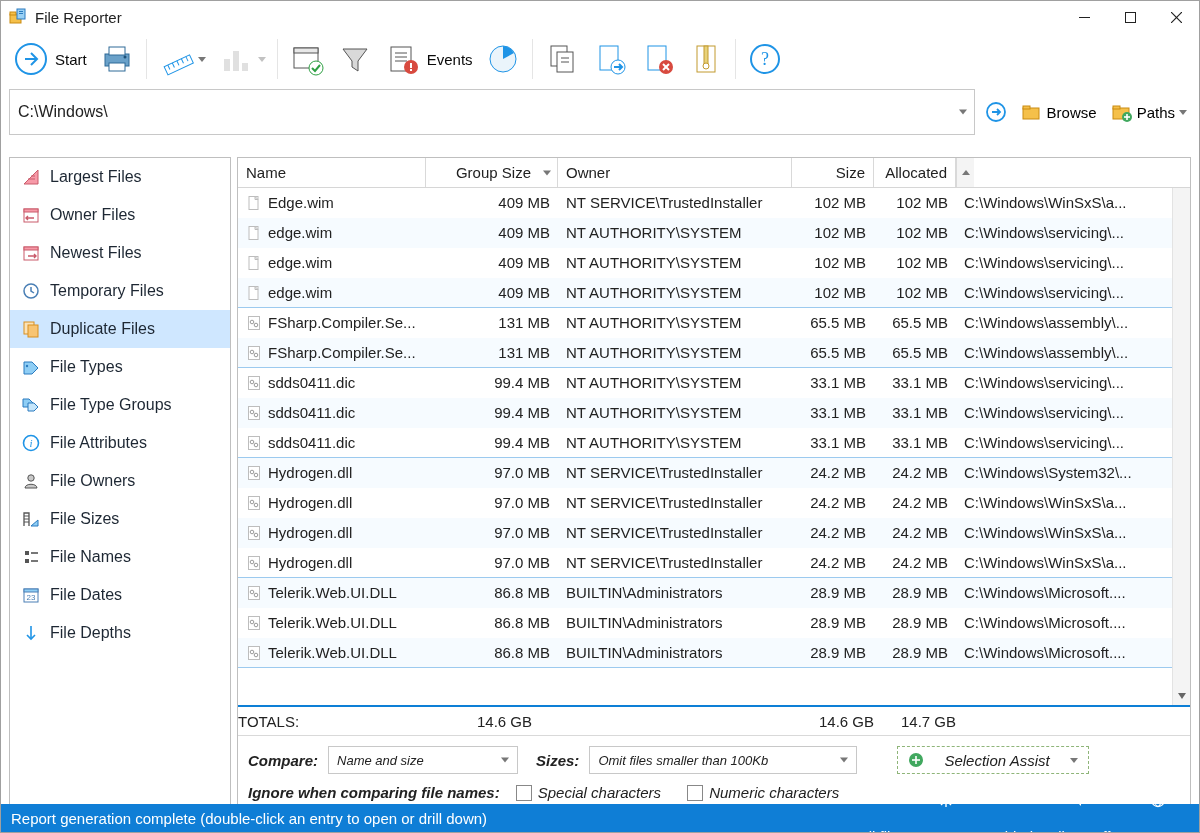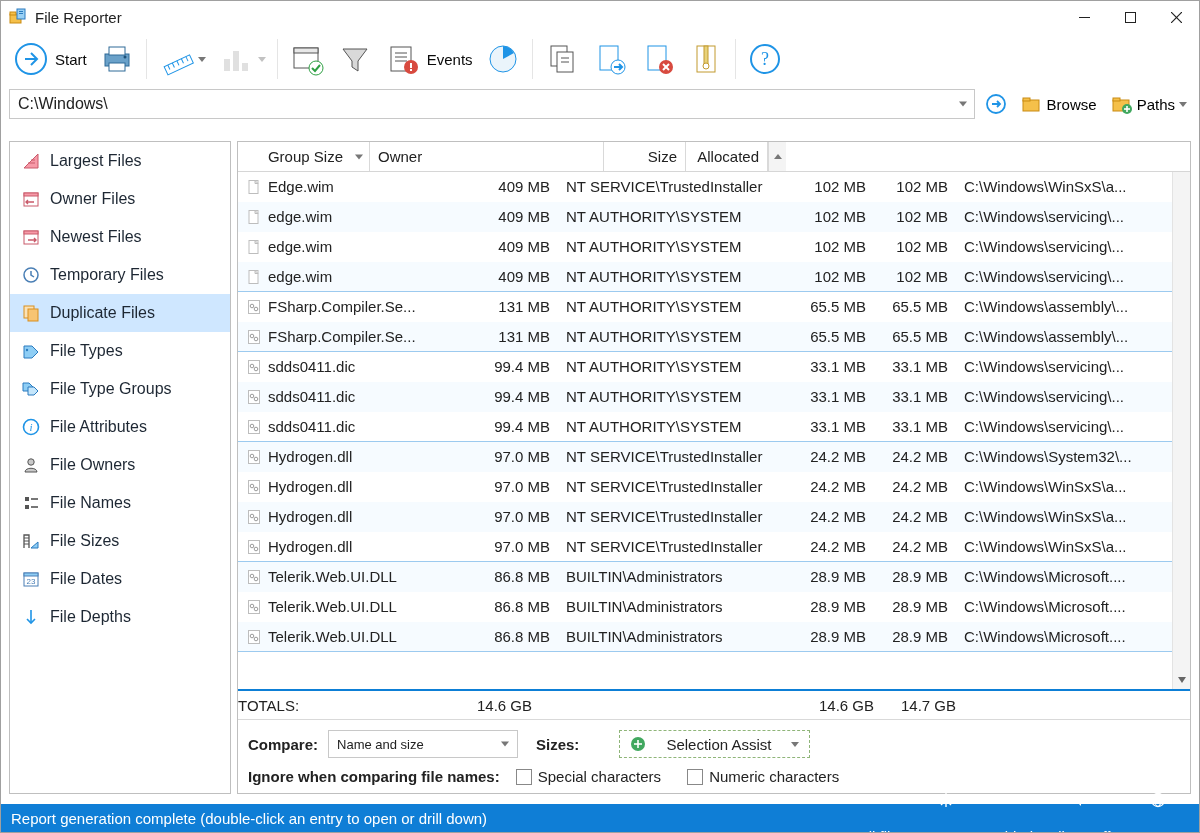--- a/index.html
+++ b/index.html
@@ -64,21 +64,21 @@
     border-top: 5px solid #777;
   }
   
   .pathbar {
     display: flex; align-items: center;
     gap: 6px;
     padding: 4px 8px 6px 8px;
   }
   .path-input {
     flex: 1;
-    height: 30px;
+    height: 46px;
     border: 1px solid var(--border);
     padding: 2px 28px 2px 8px;
     font-size: 16px;
     color: #222;
     background: #fff;
     position: relative;
   }
   .path-wrap { position: relative; flex:1; display:flex; }
   .path-caret {
     position: absolute; right: 8px; top: 50%; transform: translateY(-50%);
@@ -160,20 +160,21 @@
   .scroll-v .arrow { height:18px; width:100%; display:flex; align-items:center; justify-content:center; }
   .scroll-v .thumb { width:14px; flex:0 0 120px; background:#cfcfcf; border-radius:2px; margin:2px; position:absolute; top:18px; left:2px; }
   .scroll-v .arrow .caret { border-top:0; border-bottom:6px solid #666; }
   .scroll-v .arrow.down .caret { border-bottom:0; border-top:6px solid #666; }
   
   .controls {
     border-top: 1px solid #d9d9d9;
     padding: 10px 10px 8px 10px;
     display:flex; flex-direction:column; gap:10px;
     font-size: 15px;
+    font-style: italic;
   }
   .controls .row1 { display:flex; align-items:center; gap:10px; }
   .controls .lab { font-weight:600; }
   .dd {
     height:28px; border:1px solid var(--border); background:#fff;
     display:flex; align-items:center; padding:0 26px 0 8px; position:relative;
     font-size:13px;
   }
   .dd .caret { position:absolute; right:8px; top:50%; transform:translateY(-50%); }
   .sel-assist {
@@ -431,57 +432,60 @@
       </div>
       <div class="side-item">
         <span class="sic"><svg viewBox="0 0 18 18">
             <circle cx="9" cy="6" r="3.2" fill="#c9c9c9" stroke="#555"></circle>
             <path d="M3 16 C3 11 15 11 15 16 Z" fill="#c9c9c9" stroke="#555"></path>
           </svg></span>
         <span>File Owners</span>
       </div>
       <div class="side-item">
         <span class="sic"><svg viewBox="0 0 18 18">
-            <rect x="3" y="3" width="4" height="4" fill="#555"></rect>
-            <rect x="3" y="11" width="4" height="4" fill="#555"></rect>
-            <line x1="9" y1="5" x2="16" y2="5" stroke="#555" stroke-width="1.6"></line>
-            <line x1="9" y1="13" x2="16" y2="13" stroke="#555" stroke-width="1.6"></line>
-          </svg></span>
-        <span>File Names</span>
-      </div>
-      <div class="side-item">
-        <span class="sic"><svg viewBox="0 0 18 18">
             <path d="M2 16 L2 3 L7 3 L7 16" fill="none" stroke="#555" stroke-width="1.3"></path>
             <line x1="2" y1="6" x2="7" y2="6" stroke="#555"></line>
             <line x1="2" y1="9" x2="7" y2="9" stroke="#555"></line>
             <line x1="2" y1="12" x2="7" y2="12" stroke="#555"></line>
             <path d="M9 16 L16 16 L16 10 Z" fill="#8fcef5" stroke="#2a7bbf"></path>
           </svg></span>
         <span>File Sizes</span>
       </div>
       <div class="side-item">
         <span class="sic"><svg viewBox="0 0 18 18">
+            <rect x="3" y="3" width="4" height="4" fill="#555"></rect>
+            <rect x="3" y="11" width="4" height="4" fill="#555"></rect>
+            <line x1="9" y1="5" x2="16" y2="5" stroke="#555" stroke-width="1.6"></line>
+            <line x1="9" y1="13" x2="16" y2="13" stroke="#555" stroke-width="1.6"></line>
+          </svg></span>
+        <span>File Names</span>
+      </div>
+      <div class="side-item">
+        <span class="sic"><svg viewBox="0 0 18 18">
             <rect x="2" y="3" width="14" height="13" fill="#fff" stroke="#4a7fb5"></rect>
             <rect x="2" y="3" width="14" height="3" fill="#8fcef5" stroke="#4a7fb5"></rect>
             <text x="9" y="14" text-anchor="middle" font-size="8" fill="#4a7fb5">23</text>
           </svg></span>
         <span>File Dates</span>
       </div>
       <div class="side-item">
         <span class="sic"><svg viewBox="0 0 18 18">
             <line x1="9" y1="2" x2="9" y2="14" stroke="#1f94e6" stroke-width="1.6"></line>
             <path d="M5 11 L9 15 L13 11" fill="none" stroke="#1f94e6" stroke-width="1.6"></path>
           </svg></span>
         <span>File Depths</span>
       </div>
     </div>
 
   <div class="content">
 
     <div class="grid-head">
+      <div class="col c-name">
+          <span>Name</span>
+        </div>
       <div class="col c-group">
           <span>Group Size</span>
           <span class="sort-caret caret"></span>
         </div>
       <div class="col c-owner">
           <span>Owner</span>
         </div>
       <div class="col c-size">
           <span>Size</span>
         </div>
@@ -768,20 +772,24 @@
     </div>
 
     <div class="controls">
       <div class="row1">
         <span class="lab">Compare:</span>
         <div class="dd" style="width:190px">
           <span>Name and size</span>
             <span class="caret"></span>
         </div>
         <span class="lab" style="margin-left:8px">Sizes:</span>
+        <div class="dd" style="width:268px">
+          <span>Omit files smaller than 100Kb</span>
+            <span class="caret"></span>
+        </div>
         <div style="flex:0 0 20px"></div>
         <div class="sel-assist">
           <svg width="16" height="16" viewBox="0 0 16 16">
               <circle cx="8" cy="8" r="7" fill="#41a85f"></circle>
               <line x1="8" y1="4" x2="8" y2="12" stroke="#fff" stroke-width="1.6"></line>
               <line x1="4" y1="8" x2="12" y2="8" stroke="#fff" stroke-width="1.6"></line>
             </svg>
           <span>Selection Assist</span>
           <span class="caret"></span>
         </div>

